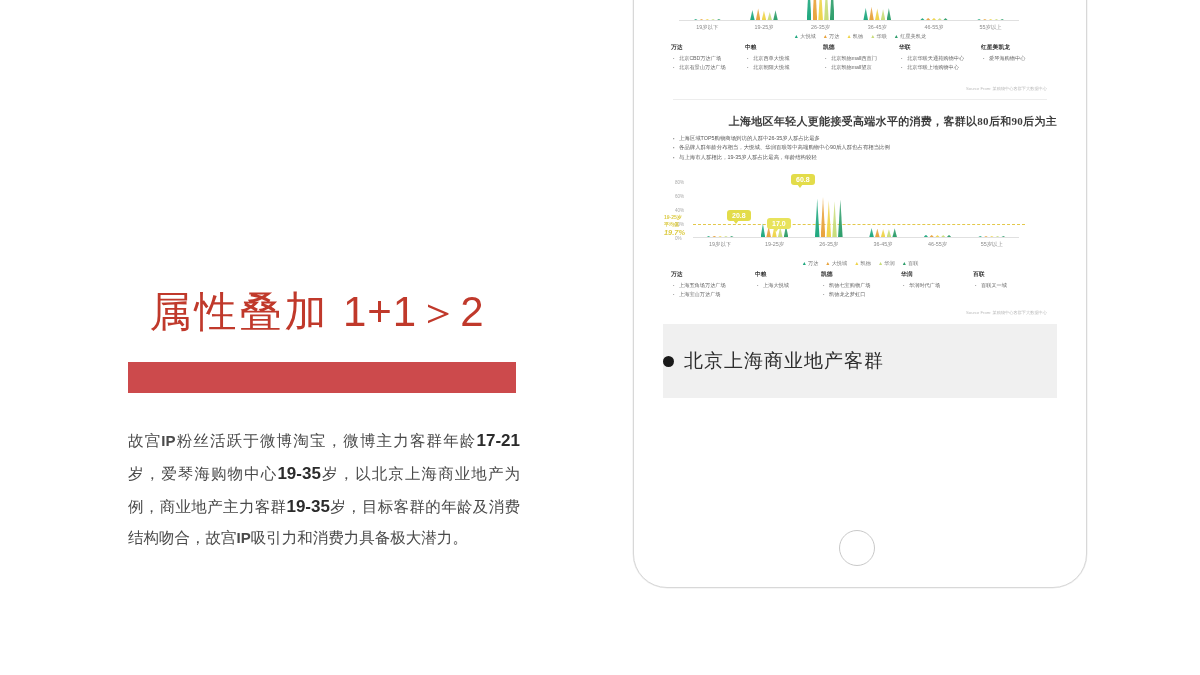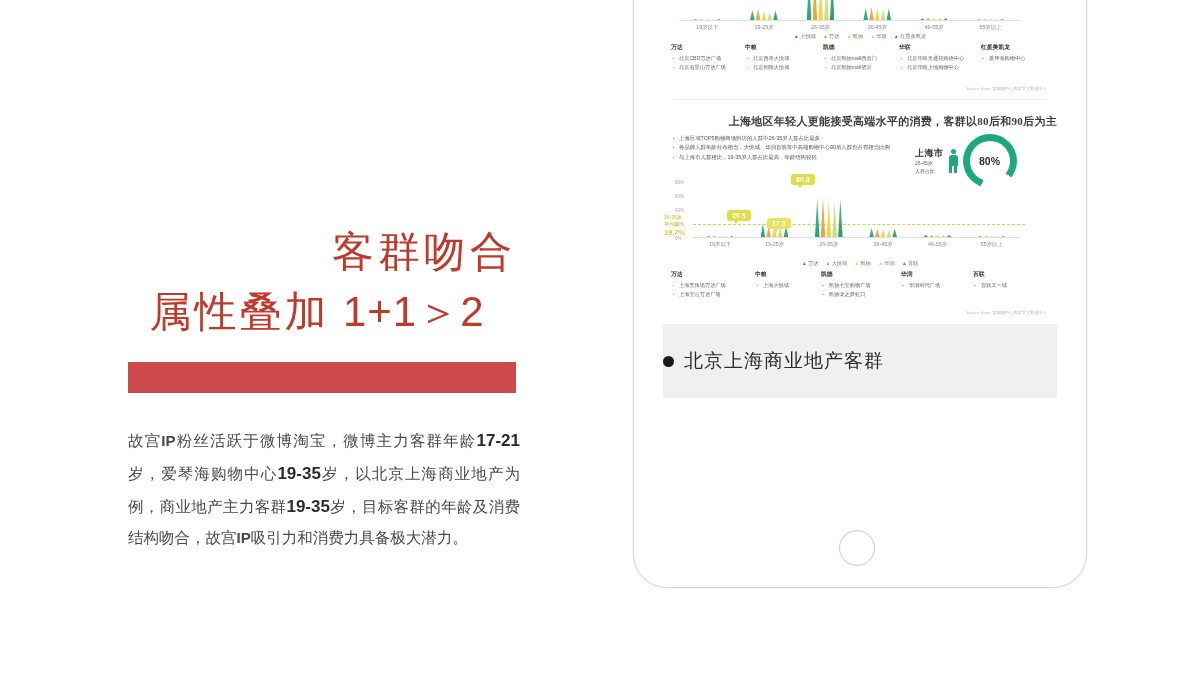--- a/index.html
+++ b/index.html
@@ -197,21 +197,20 @@
   .caption-bar .ctext{
     font-size:19px;color:#2d2d2d;letter-spacing:1px;
     font-family:"Liberation Serif","DejaVu Serif",serif;
   }
 </style>
 </head>
 <body>
 
 <div class="left-panel">
 
-  <div class="headline-1">客群吻合</div>
 
   <div class="headline-2">
     <span>属性叠加</span>
     <span class="math">1+1＞2</span>
   </div>
 
   <div class="accent-bar"></div>
 
   <div class="body-copy">
     <span>故宫</span><span class="ip">IP</span><span>粉丝活跃于微博淘宝，微博主力客群年龄</span><b>17-21</b><span>岁，爱琴海购物中心</span><b>19-35</b><span>岁，以北京上海商业地产为例，商业地产主力客群</span><b>19-35</b><span>岁，目标客群的年龄及消费结构吻合，故宫</span><span class="ip">IP</span><span>吸引力和消费力具备极大潜力。</span>
@@ -333,36 +332,20 @@
       <div class="slide-title" style="padding-top:12px;">上海地区年轻人更能接受高端水平的消费，客群以80后和90后为主</div>
 
       <div class="bullets" style="top:32px;">
         <ul>
           <li>上海区域TOP5购物商场到访的人群中26-35岁人群占比最多</li>
           <li>各品牌人群年龄分布相当，大悦城、华润百联等中高端购物中心90后人群也占有相当比例</li>
           <li>与上海市人群相比，19-35岁人群占比最高，年龄结构较轻</li>
         </ul>
       </div>
 
-      <div class="donut-wrap" style="left:252px;top:32px;">
-        <div class="donut-label">
-          <div class="big">上海市</div>
-          <div class="sm">26-45岁</div>
-          <div class="sm">人群占比</div>
-        </div>
-        <div class="person-icon">
-          <div class="head"></div>
-            <div class="body2"></div>
-            <div class="leg-l"></div>
-            <div class="leg-r"></div>
-        </div>
-        <div class="donut" id="sh-donut" style="background: conic-gradient(from 200deg, rgb(31, 168, 127) 0deg, rgb(31, 168, 127) 288deg, rgb(255, 255, 255) 288deg, rgb(255, 255, 255) 360deg);">
-          <div class="hole">80%</div>
-        </div>
-      </div>
 
       <div class="chart" id="sh-chart" style="left:30px;top:80px;width:326px;height:56px;">
         <div class="chart-plot">
           <div class="axis-line"></div>
           <div class="dashline" style="left:0;right:-6px;bottom:13px;"></div>
         <div class="grp" style="left: 13.2667px;">
               <div class="tri" style="height: 1.325px; background: linear-gradient(rgba(31, 168, 127, 0.8), rgb(31, 168, 127)); clip-path: polygon(50% 0%, 100% 100%, 0% 100%);"></div>
               <div class="tri" style="height: 1.4575px; background: linear-gradient(rgba(232, 163, 61, 0.8), rgb(232, 163, 61)); clip-path: polygon(50% 0%, 100% 100%, 0% 100%);"></div>
               <div class="tri" style="height: 1.2px; background: linear-gradient(rgba(239, 212, 74, 0.8), rgb(239, 212, 74)); clip-path: polygon(50% 0%, 100% 100%, 0% 100%);"></div>
               <div class="tri" style="height: 1.2px; background: linear-gradient(rgba(201, 221, 122, 0.8), rgb(201, 221, 122)); clip-path: polygon(50% 0%, 100% 100%, 0% 100%);"></div>

